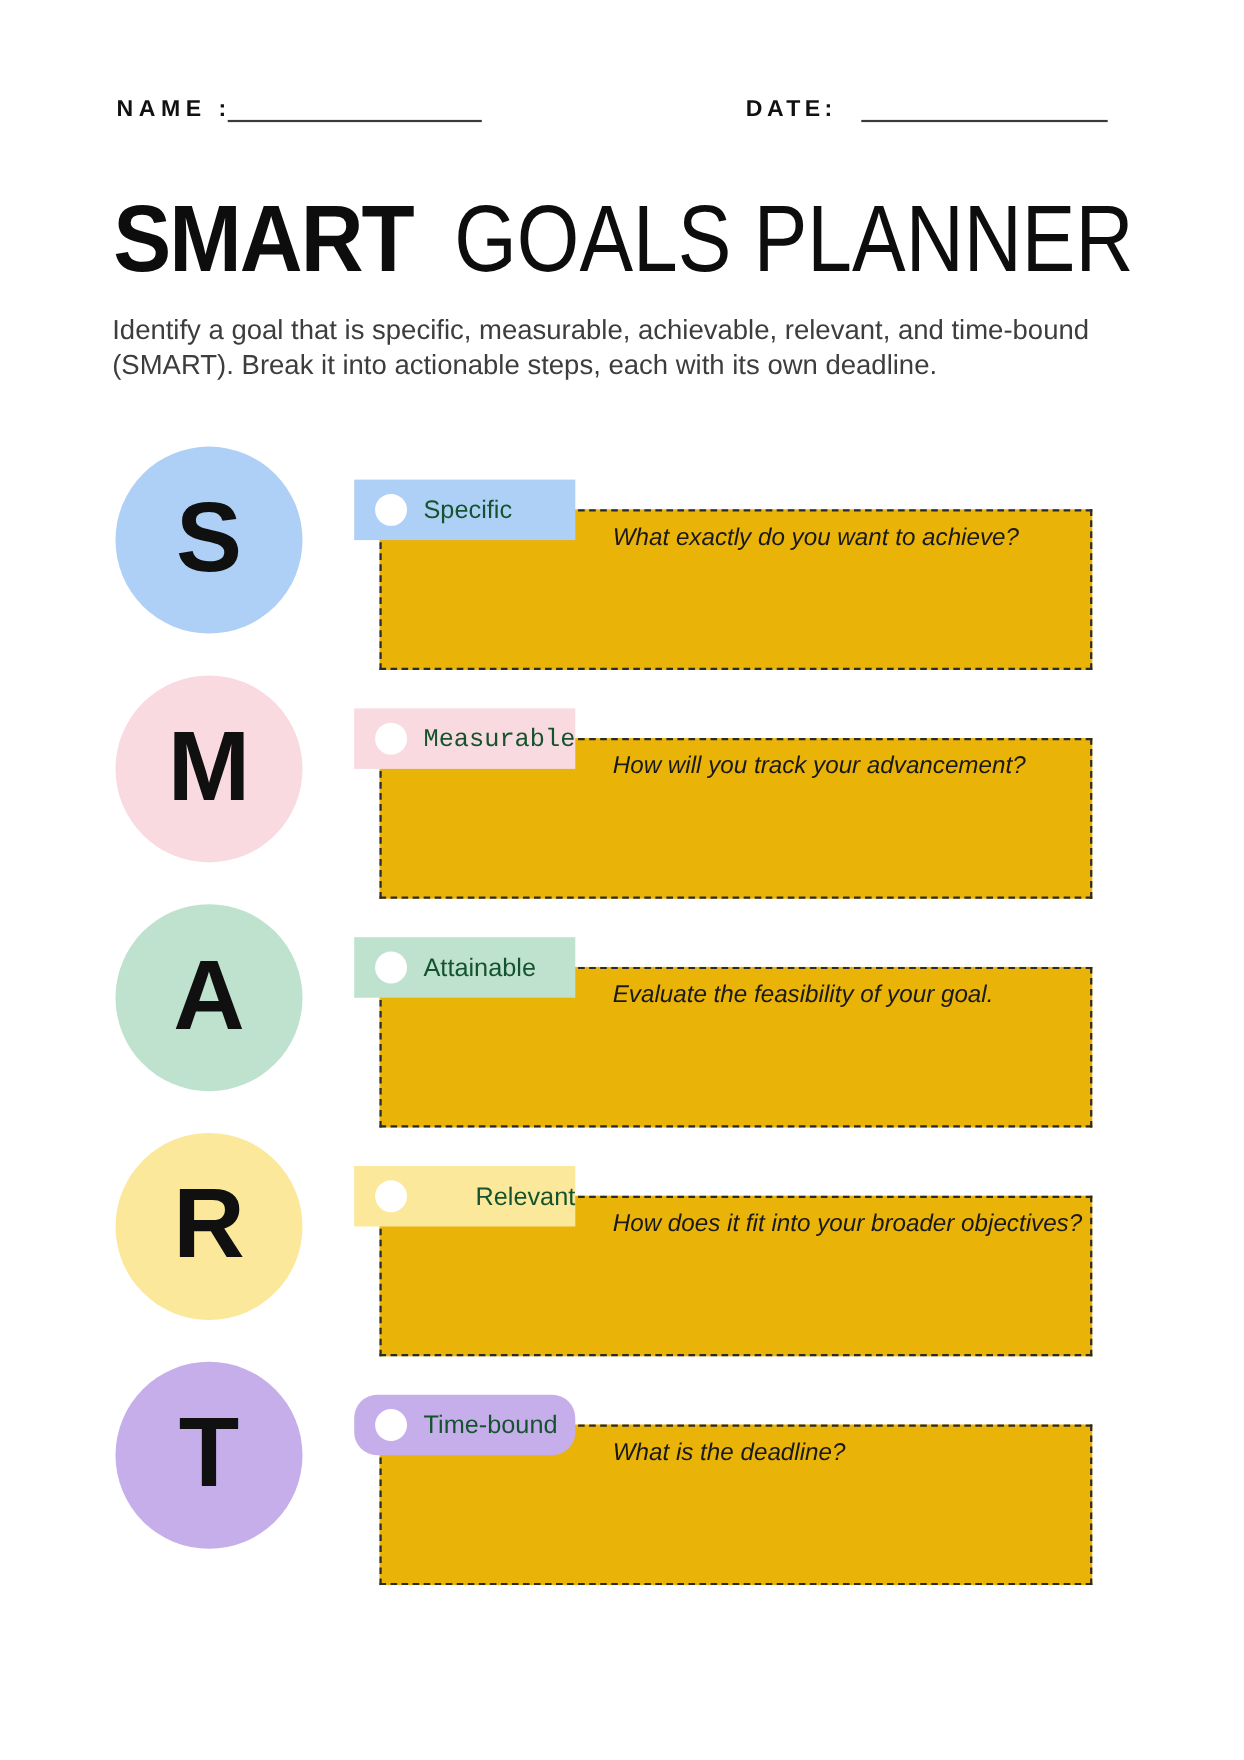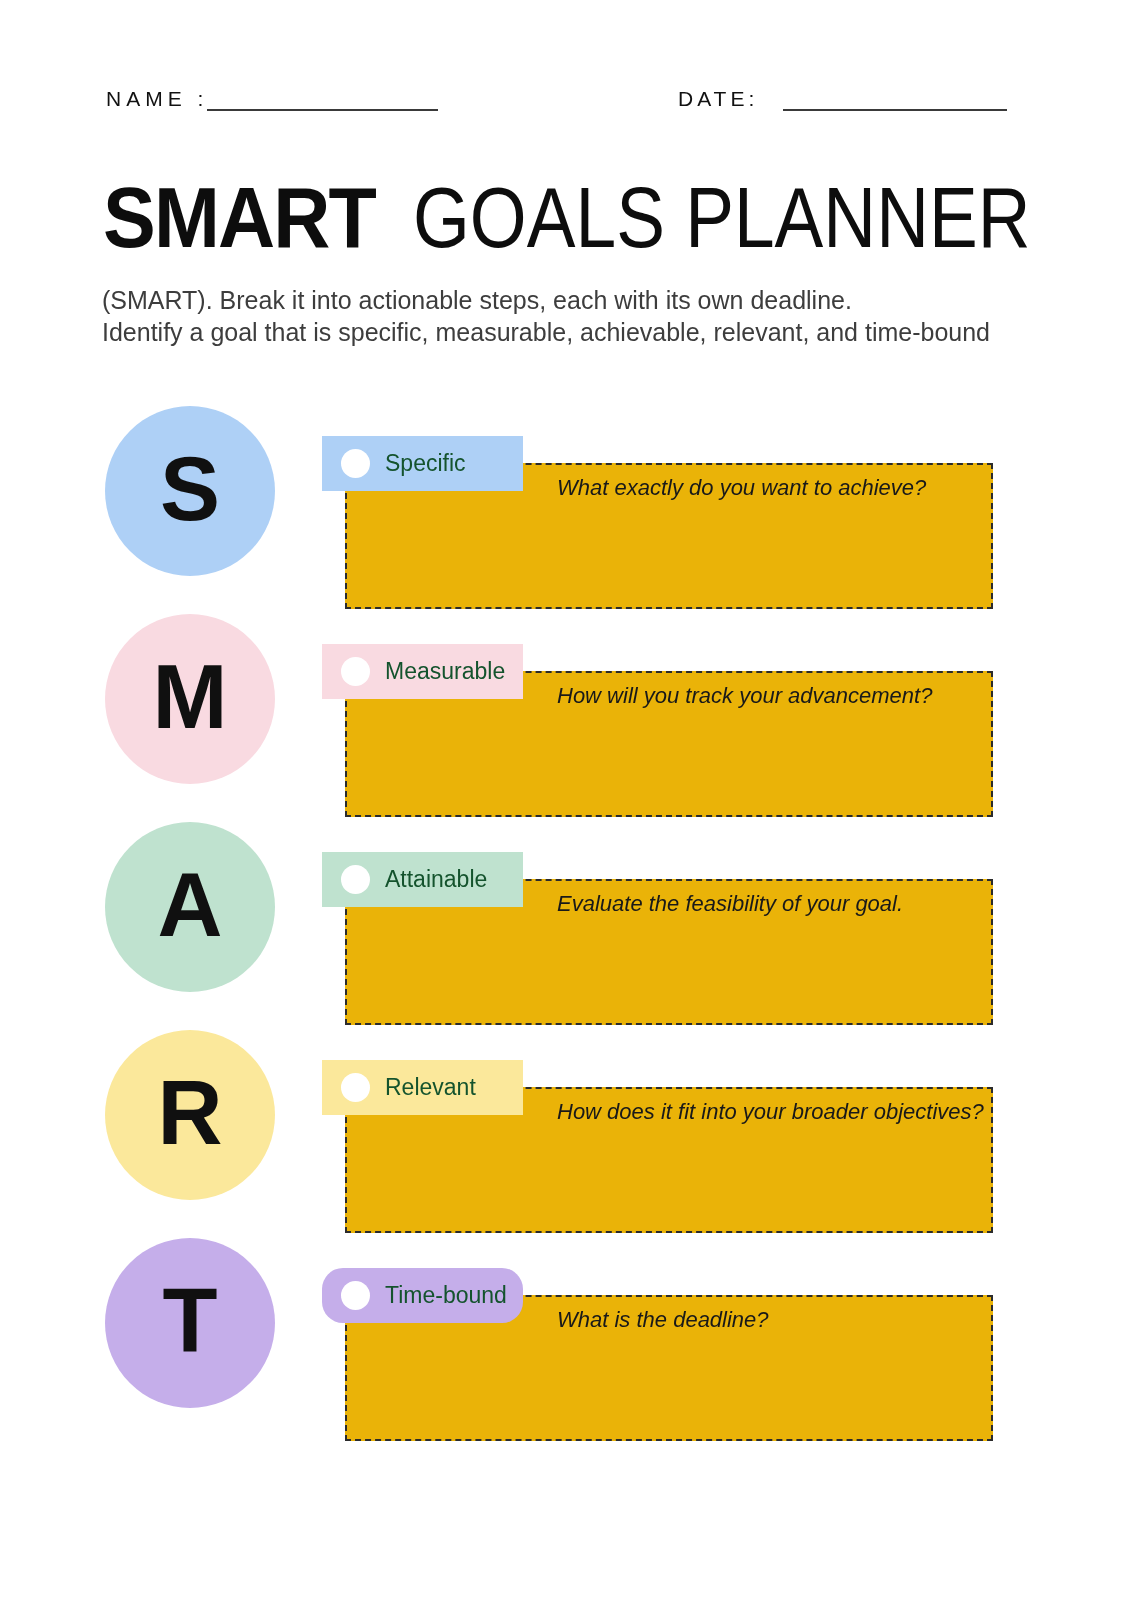--- a/index.html
+++ b/index.html
@@ -12,21 +12,21 @@
     height: 1600px;
     background: #ffffff;
     overflow: hidden;
   }
 
   
   .field-label {
     position: absolute;
     top: 87px;
     font-size: 21px;
-    font-weight: 400;
+    font-weight: 700;
     letter-spacing: 5px;
     color: #111111;
     white-space: nowrap;
   }
   .name-label { left: 106px; }
   .date-label { left: 678px; letter-spacing: 4px; }
   .fill-line {
     position: absolute;
     top: 109px;
     height: 0;
@@ -152,22 +152,22 @@
 
   <div class="field-label name-label">NAME :</div>
   <div class="fill-line name-line"></div>
 
   <div class="field-label date-label">DATE:</div>
   <div class="fill-line date-line"></div>
 
   <h1 class="page-title"><span class="title-bold">SMART</span><span class="title-light">GOALS PLANNER</span></h1>
 
   <div class="intro">
+    <div>Identify a goal that is specific, measurable, achievable, relevant, and time-bound</div>
     <div>(SMART). Break it into actionable steps, each with its own deadline.</div>
-    <div>Identify a goal that is specific, measurable, achievable, relevant, and time-bound</div>
   </div>
 
   <div class="row row-0">
     <div class="letter-circle" style="background-color: rgb(174, 208, 246);">
       <span class="letter">S</span>
     </div>
     <div class="answer-box">
       <span class="question">What exactly do you want to achieve?</span>
     </div>
     <div class="category-tab" style="background-color: rgb(174, 208, 246);">
@@ -176,21 +176,21 @@
     </div>
   </div>
 
   <div class="row row-1">
     <div class="letter-circle" style="background-color: rgb(249, 218, 225);">
       <span class="letter">M</span>
     </div>
     <div class="answer-box">
       <span class="question">How will you track your advancement?</span>
     </div>
-    <div class="category-tab" style="background-color: rgb(249, 218, 225);">
+    <div class="category-tab" style="background-color: rgb(249, 218, 225); font-family: Liberation Mono, monospace;">
       <span class="bullet"></span>
       <span class="tab-label">Measurable</span>
     </div>
   </div>
 
   <div class="row row-2">
     <div class="letter-circle" style="background-color: rgb(191, 226, 207);">
       <span class="letter">A</span>
     </div>
     <div class="answer-box">
@@ -202,21 +202,21 @@
     </div>
   </div>
 
   <div class="row row-3">
     <div class="letter-circle" style="background-color: rgb(251, 232, 155);">
       <span class="letter">R</span>
     </div>
     <div class="answer-box">
       <span class="question">How does it fit into your broader objectives?</span>
     </div>
-    <div class="category-tab" style="background-color: rgb(251, 232, 155);">
+    <div class="category-tab" style="background-color: rgb(251, 232, 155); justify-content: space-between;">
       <span class="bullet"></span>
       <span class="tab-label">Relevant</span>
     </div>
   </div>
 
   <div class="row row-4">
     <div class="letter-circle" style="background-color: rgb(197, 174, 234);">
       <span class="letter">T</span>
     </div>
     <div class="answer-box">

